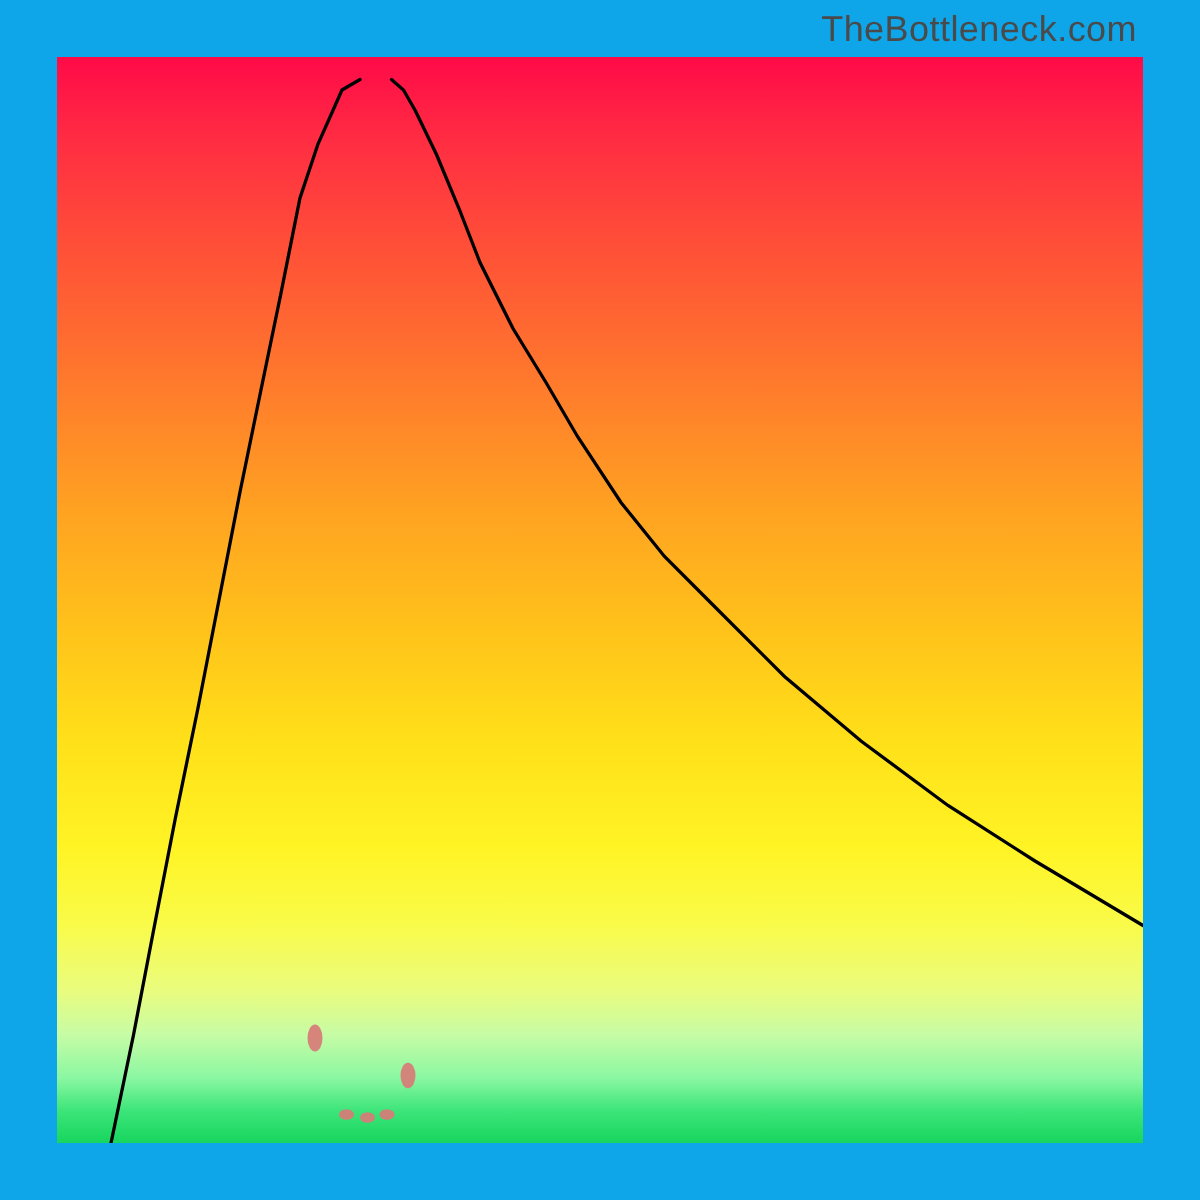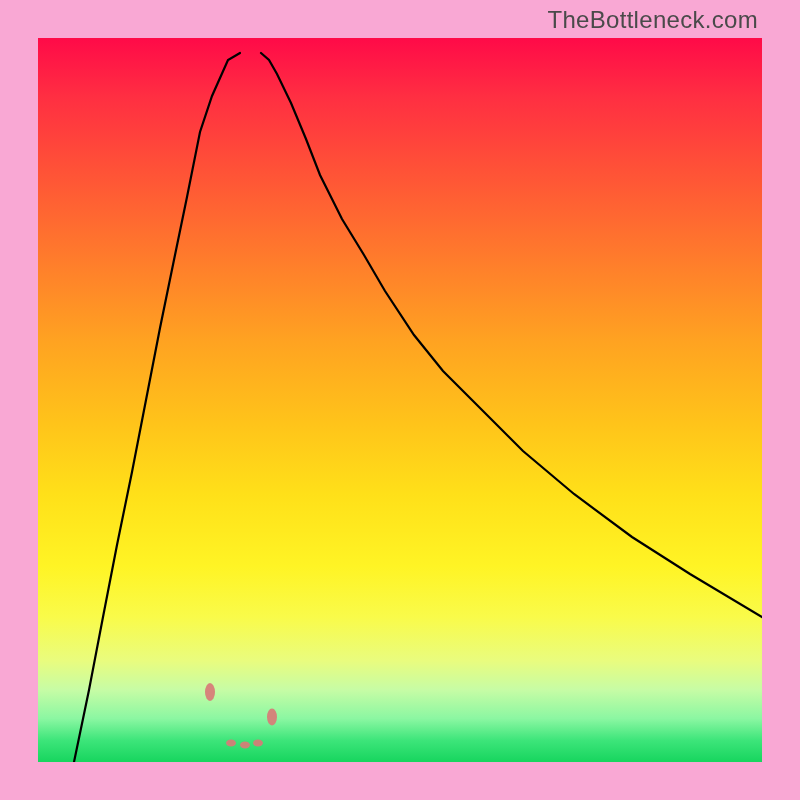--- a/index.html
+++ b/index.html
@@ -10,21 +10,21 @@
     overflow: hidden;
     background: #000;
     font-family: Arial, Helvetica, sans-serif;
   }
   .frame {
     position: absolute;
     top: 0;
     left: 0;
     width: 800px;
     height: 800px;
-    background: #f9a8d4;
+    background: #0ea5e9;
     text-align: right;
   }
   .plot-area {
     position: absolute;
     top: 38px;
     left: 38px;
     width: 724px;
     height: 724px;
     
     background: linear-gradient(to bottom,

